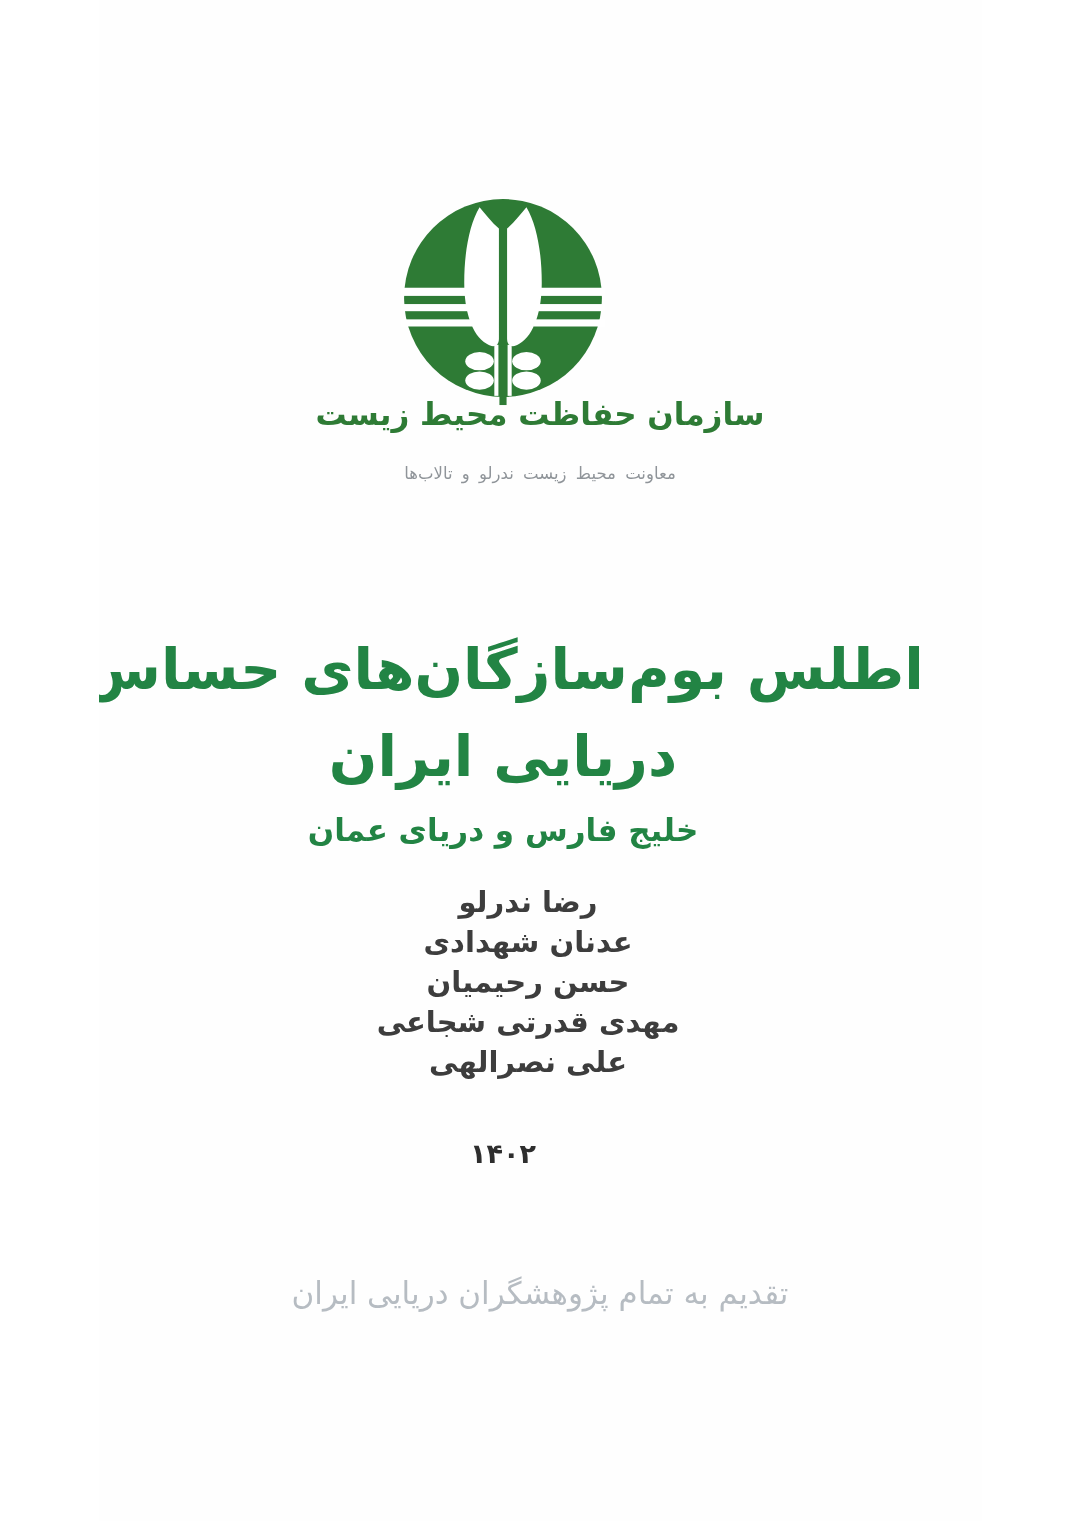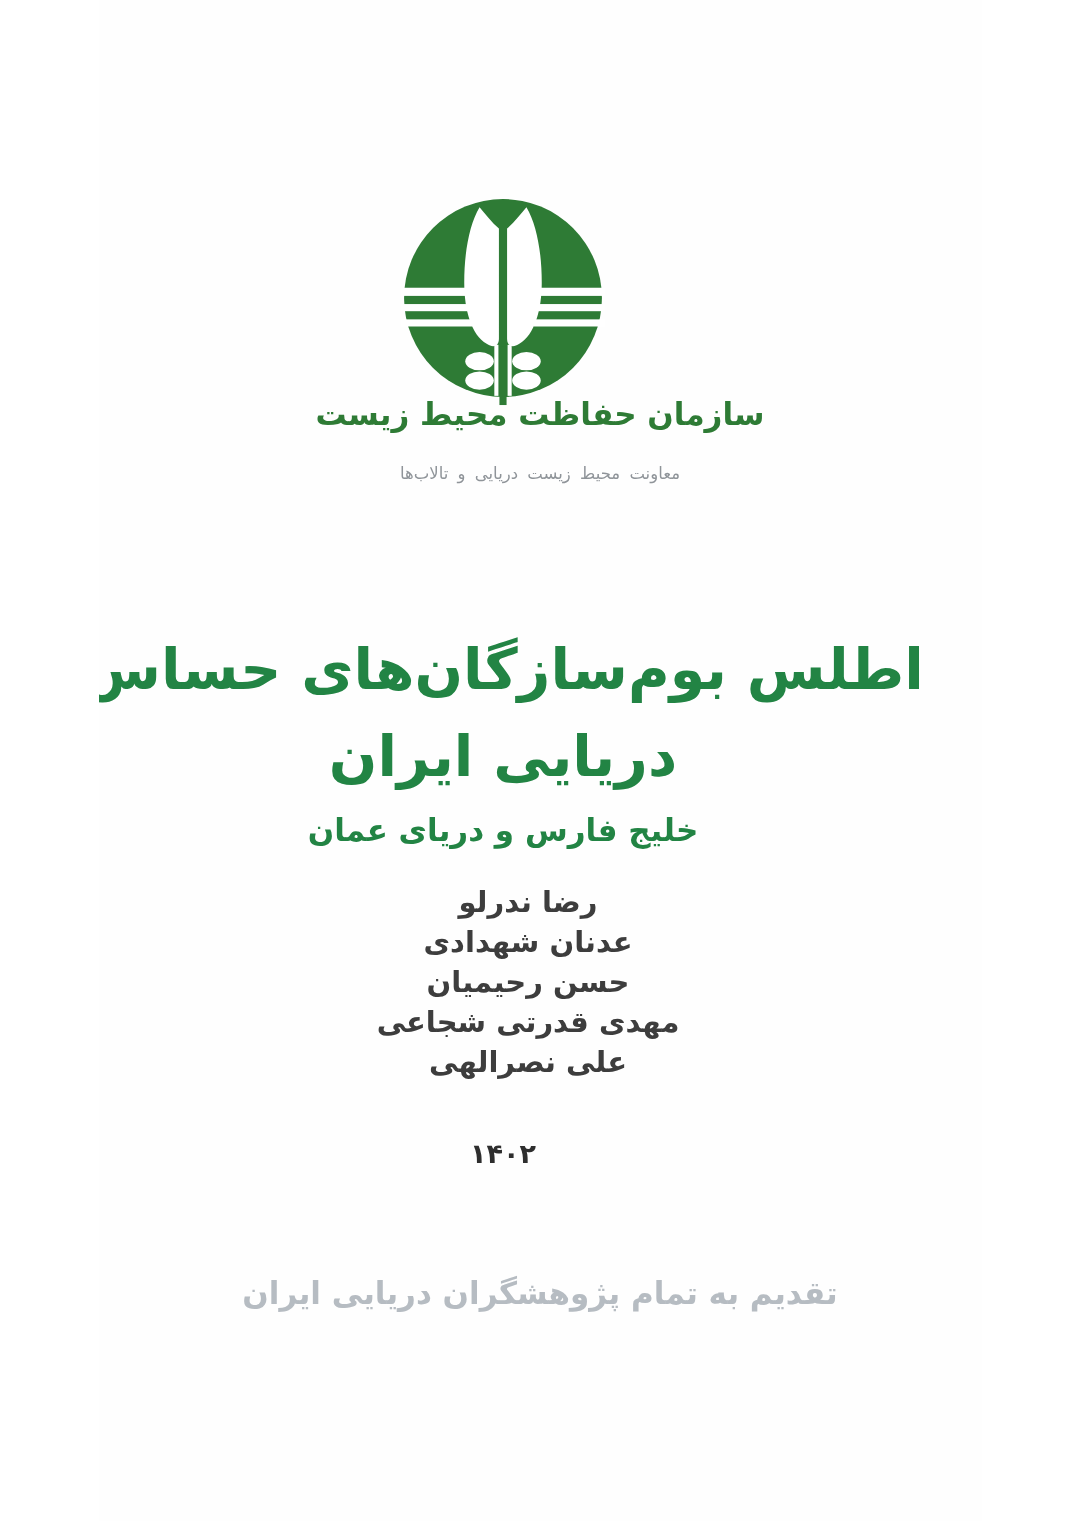--- a/index.html
+++ b/index.html
@@ -69,21 +69,21 @@
     font-size:27px;
     font-weight:bold;
     letter-spacing:3px;
   }
   .dedication{
     top:1270px;
     color:var(--gray-dedication,#b6bcc2);
     font-size:31px;
     line-height:47px;
   }
-  .dedication .ded-line{display:block;font-weight:bold;}
+  .dedication .ded-line{display:block;}
 </style>
 </head>
 <body>
 
 <div class="page">
 
   <div class="block logo-block offset-main">
     <svg width="204" height="212" viewBox="0 0 200 206" xmlns="http://www.w3.org/2000/svg" aria-hidden="true">
 
       <circle cx="100" cy="100" r="97" fill="var(--green-logo,#2e7b35)"></circle>
@@ -106,21 +106,21 @@
 
       <ellipse cx="77" cy="162" rx="14" ry="9" fill="#ffffff"></ellipse>
       <ellipse cx="77" cy="181" rx="14" ry="9" fill="#ffffff"></ellipse>
       <ellipse cx="123" cy="162" rx="14" ry="9" fill="#ffffff"></ellipse>
       <ellipse cx="123" cy="181" rx="14" ry="9" fill="#ffffff"></ellipse>
     </svg>
   </div>
 
   <div class="block org-calligraphy">سازمان حفاظت محیط زیست</div>
 
-  <div class="block dept-line">معاونت محیط زیست دریایی و تالاب‌ها</div>
+  <div class="block dept-line">معاونت محیط زیست ندرلو و تالاب‌ها</div>
 
   <div class="block book-title offset-main">
     <span style="display:block;">اطلس بوم‌سازگان‌های حساس</span>
     <span style="display:block;">دریایی ایران</span>
   </div>
 
   <div class="block book-subtitle offset-main">خلیج فارس و دریای عمان</div>
 
   <div class="block authors offset-authors">
     <span class="author">رضا ندرلو</span>

